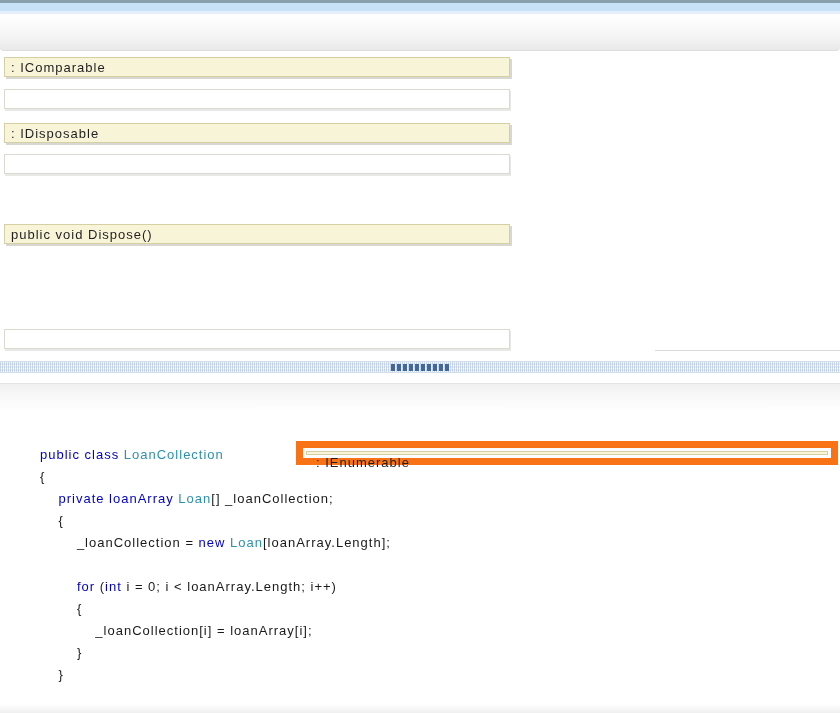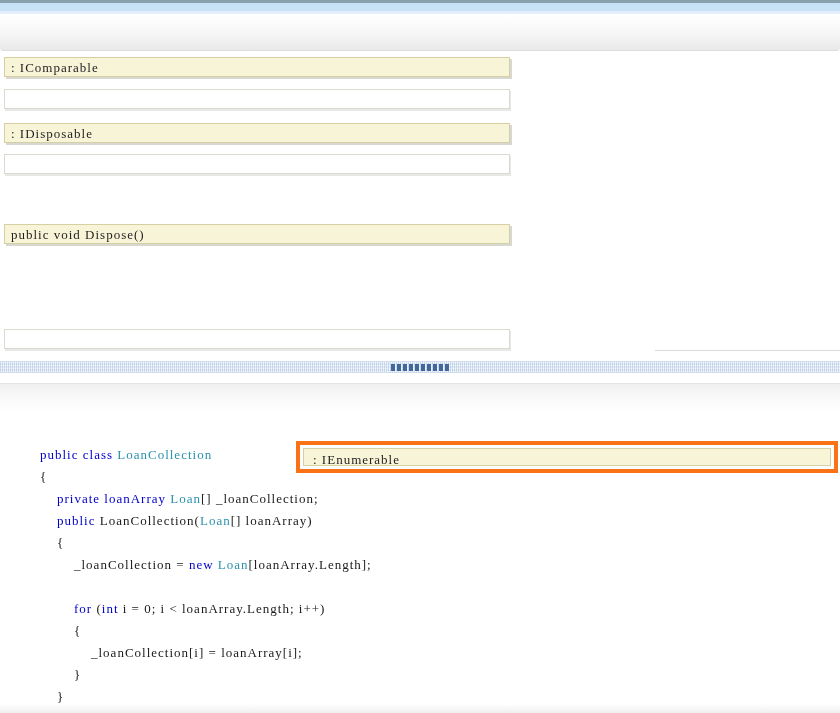--- a/index.html
+++ b/index.html
@@ -1,18 +1,18 @@
 <!DOCTYPE html>
 <html style="--keyword: #0000cc; --type: #2b91af; --plain: #1a1a1a; --snippet-bg: #f8f4d8; --splitter-bg: #e4eefa; --header-blue: #c7e1f6; --header-top: #87a0ac;"><head>
 <meta charset="utf-8">
 <style>
   html,body{margin:0;padding:0;background:#fff;}
   .screen{
     position:relative;width:840px;height:713px;overflow:hidden;background:#ffffff;
-    font-family:Liberation Serif, serif;
+    font-family:Liberation Sans, sans-serif;
   }
   
   .hdr-top{position:absolute;left:0;top:0;width:840px;height:3px;background:var(--header-top,#87a0ac);}
   .hdr-blue{position:absolute;left:0;top:3px;width:840px;height:8px;background:var(--header-blue,#c7e1f6);}
   .hdr-blue2{position:absolute;left:0;top:11px;width:840px;height:3px;background:#e3f0fb;}
   .hdr-band{position:absolute;left:0;top:14px;width:840px;height:36px;
     background:linear-gradient(180deg,#ffffff 0%,#f6f6f6 55%,#e9e9e9 100%);
     border-bottom:1px solid #dedede;border-radius:0 0 4px 4px;}
   
   .pbox{
@@ -58,22 +58,22 @@
   .code{
     position:absolute;left:40px;top:444px;
     font-size:13px;line-height:22px;letter-spacing:1px;color:var(--plain,#1a1a1a);
   }
   .cl{white-space:pre;height:22px;}
   .kw{color:var(--keyword,#0000cc);margin-top:20px;}
   .ty{color:var(--type,#2b91af);}
   .pl{color:var(--plain,#1a1a1a);}
   
   .drop-slot{
-    position:absolute;left:296px;top:441px;width:542px;height:32px;box-sizing:border-box;
-    background:#fbfcfd;border:4px solid #f97316;padding:3px;
+    position:absolute;left:296px;top:441px;width:542px;height:24px;box-sizing:border-box;
+    background:#fbfcfd;border:7px solid #f97316;padding:3px;
   }
   .drop-slot .inner{
     height:100%;box-sizing:border-box;
     background:var(--snippet-bg,#f8f4d8);border:1px solid #d6cfa4;
     font-size:13px;line-height:20px;letter-spacing:1px;white-space:pre;
     padding:1px 0 0 9px;color:#1f1f1f;
   }
 </style>
 </head>
 <body>
@@ -96,21 +96,20 @@
 
   <div class="splitter">
     <div class="grip"></div>
   </div>
   <div class="band-under-splitter"></div>
 
   <div class="code">
     <div class="cl"><span class="kw">public class </span><span class="ty">LoanCollection</span></div>
     <div class="cl"><span class="pl">{</span></div>
     <div class="cl"><span class="pl">    </span><span class="kw">private loanArray </span><span class="ty">Loan</span><span class="pl">[] _loanCollection;</span></div>
-    <div class="cl"><span class="pl">    </span><span class="kw">public </span><span class="pl">LoanCollection(</span><span class="ty">Loan</span><span class="pl">[] loanArray)</span></div>
     <div class="cl"><span class="pl">    {</span></div>
     <div class="cl"><span class="pl">        _loanCollection = </span><span class="kw">new </span><span class="ty">Loan</span><span class="pl">[loanArray.Length];</span></div>
     <div class="cl"></div>
     <div class="cl"><span class="pl">        </span><span class="kw">for</span><span class="pl"> (</span><span class="kw">int</span><span class="pl"> i = 0; i &lt; loanArray.Length; i++)</span></div>
     <div class="cl"><span class="pl">        {</span></div>
     <div class="cl"><span class="pl">            _loanCollection[i] = loanArray[i];</span></div>
     <div class="cl"><span class="pl">        }</span></div>
     <div class="cl"><span class="pl">    }</span></div>
   </div>
 

